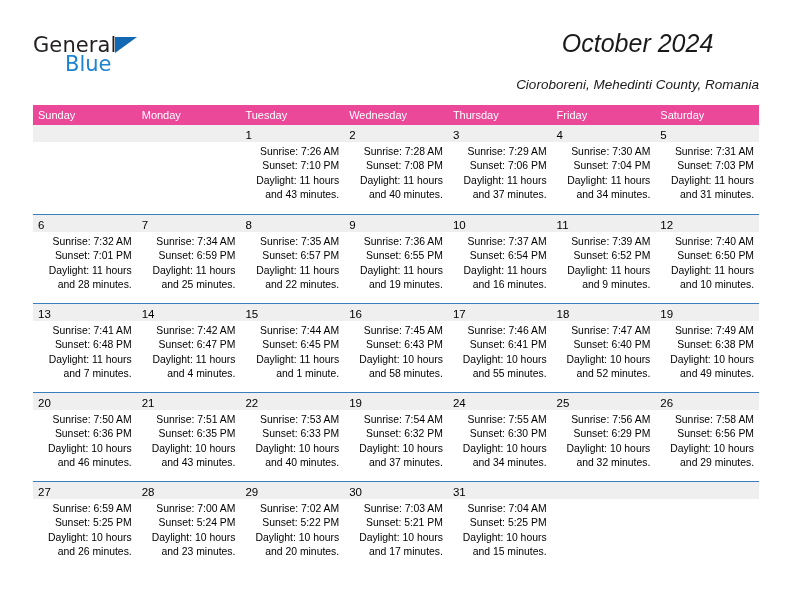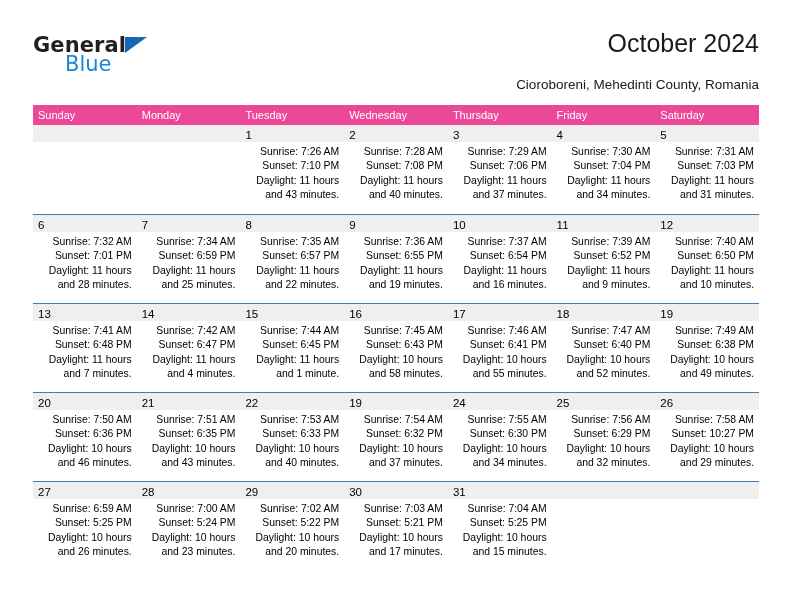--- a/index.html
+++ b/index.html
@@ -35,21 +35,21 @@
     top: 6px;
     width: 180px;
     height: 56px;
   }
   .logo-general {
     font-size: 21px;
     color: #231f20;
     letter-spacing: 0.1px;
     line-height: 22px;
     font-family: "DejaVu Sans", sans-serif;
-    font-weight: 700;
+    font-weight: 400;
   }
   .logo-row1 {
     position: absolute;
     left: 0;
     top: 0;
     display: flex;
     align-items: flex-start;
   }
   .logo-tri {
     display: inline-block;
@@ -67,21 +67,22 @@
     font-size: 21px;
     color: #1d84d2;
     font-family: "DejaVu Sans", sans-serif;
     line-height: 22px;
     text-align: right;
   }
   .title-block {
     position: absolute;
     right: 0;
     top: 0;
-    text-align: right;
+    text-align: center;
+    font-style: italic;
   }
   .month-title {
     font-size: 25px;
     color: #1a1a1a;
     line-height: 30px;
     white-space: nowrap;
     font-weight: 400;
   }
   .location-title {
     font-size: 13.5px;
@@ -424,21 +425,21 @@
               <div class="line">Sunrise: 7:56 AM</div>
               <div class="line">Sunset: 6:29 PM</div>
               <div class="line">Daylight: 10 hours</div>
               <div class="line">and 32 minutes.</div>
             </div>
           </div>
           <div class="day">
             <div class="day-band"><span class="day-num">26</span></div>
             <div class="day-body">
               <div class="line">Sunrise: 7:58 AM</div>
-              <div class="line">Sunset: 10:27 PM</div>
+              <div class="line">Sunset: 6:56 PM</div>
               <div class="line">Daylight: 10 hours</div>
               <div class="line">and 29 minutes.</div>
             </div>
           </div>
         </div>
         <div class="week">
           <div class="day">
             <div class="day-band"><span class="day-num">27</span></div>
             <div class="day-body">
               <div class="line">Sunrise: 6:59 AM</div>

